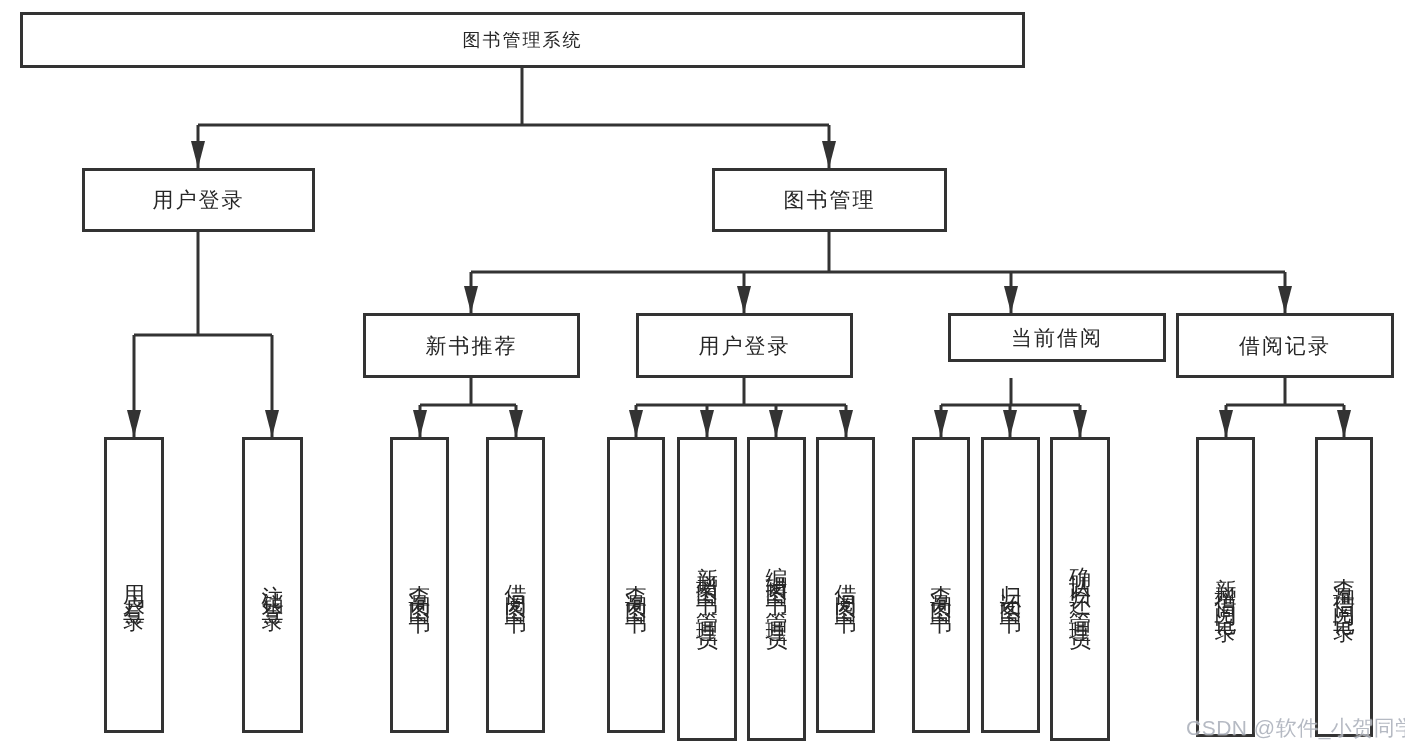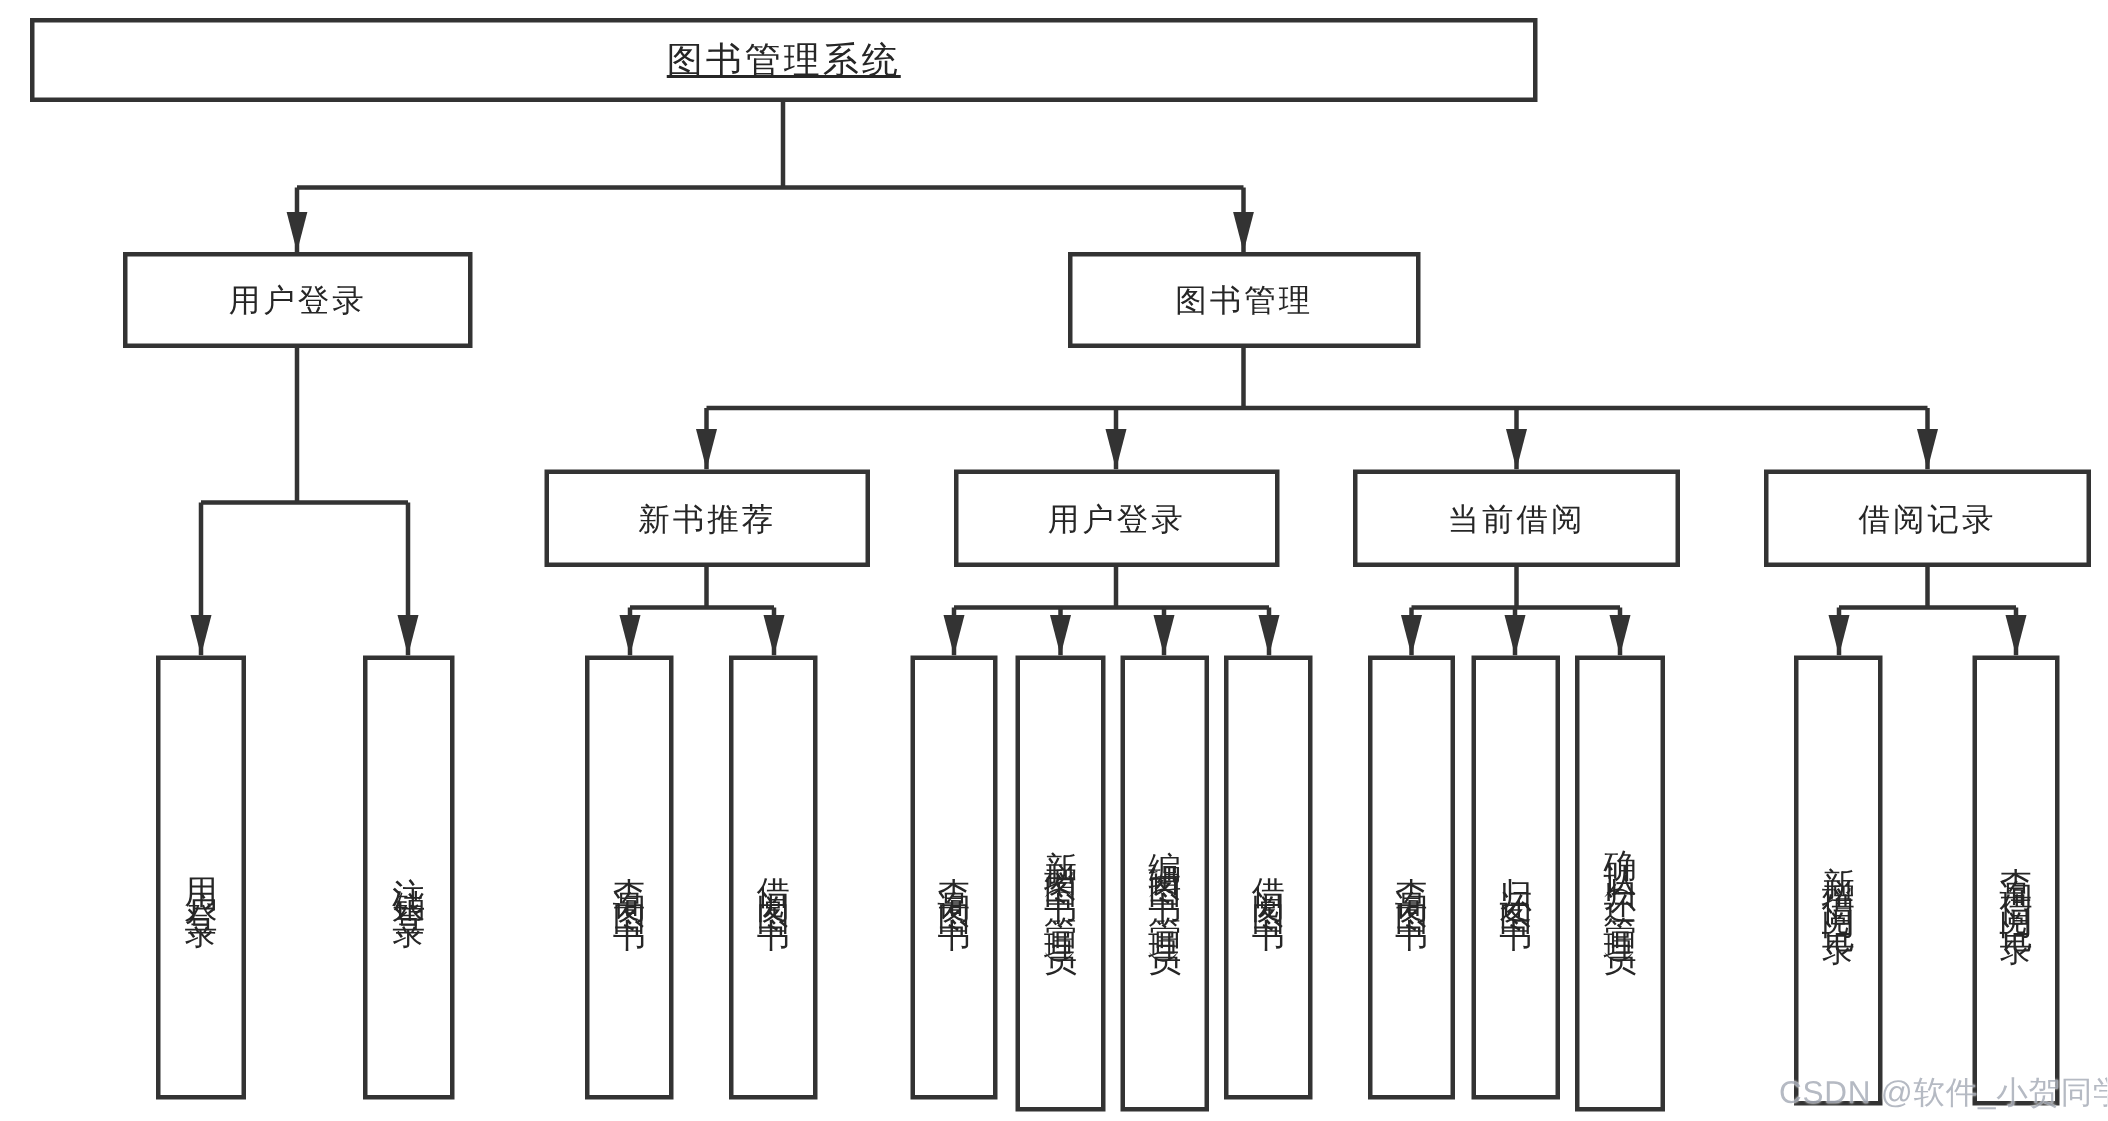--- a/index.html
+++ b/index.html
@@ -10,21 +10,21 @@
   svg.connectors { position:absolute; left:0; top:0; width:1405px; height:747px; }
   .edge { stroke:var(--line,#333333); stroke-width:3; fill:none; }
   .arrowhead { fill:var(--line,#333333); }
   .box {
     position:absolute; background:var(--box_bg,#ffffff);
     border:3px solid var(--border,#333333); box-sizing:border-box;
     display:flex; align-items:center; justify-content:center;
     color:var(--text,#262626); z-index:2;
   }
   .h-box { font-size:21px; letter-spacing:2px; white-space:nowrap; }
-  .root-box { font-size:24px;text-decoration:underline; }
+  .root-box { font-size:18px; }
   .v-box {
     writing-mode:vertical-rl; text-orientation:mixed;
     font-size:22px; letter-spacing:9px; line-height:1;
   }
   .watermark {
     position:absolute; left:1186px; top:714px; z-index:5;
     font-size:21px; letter-spacing:0.5px; white-space:nowrap;
     color:var(--watermark,#aab0ba); opacity:0.85;
     text-shadow:0 0 2px #ffffff, 0 0 1px #ffffff;
   }
@@ -82,21 +82,21 @@
     <path class="edge" d="M1344 405 V437" marker-end="url(#arrow)"></path>
   </svg>
 
   <div class="box h-box root-box" style="left:20px; top:12px; width:1005px; height:56px;">图书管理系统</div>
 
   <div class="box h-box" style="left:82px; top:168px; width:233px; height:64px;">用户登录</div>
   <div class="box h-box" style="left:363px; top:313px; width:217px; height:65px;">新书推荐</div>
 
   <div class="box h-box" style="left:712px; top:168px; width:235px; height:64px;">图书管理</div>
   <div class="box h-box" style="left:636px; top:313px; width:217px; height:65px;">用户登录</div>
-  <div class="box h-box" style="left:902px; top:313px; width:218px; height:65px;">当前借阅</div>
+  <div class="box h-box" style="left:948px; top:313px; width:218px; height:49px;">当前借阅</div>
   <div class="box h-box" style="left:1176px; top:313px; width:218px; height:65px;">借阅记录</div>
 
   <div class="box v-box" style="left:104px; top:437px; width:60px; height:296px;">用户登录</div>
   <div class="box v-box" style="left:242px; top:437px; width:61px; height:296px;">注销登录</div>
 
   <div class="box v-box" style="left:390px; top:437px; width:59px; height:296px;">查询图书</div>
   <div class="box v-box" style="left:486px; top:437px; width:59px; height:296px;">借阅图书</div>
 
   <div class="box v-box" style="left:607px; top:437px; width:58px; height:296px;">查询图书</div>
   <div class="box v-box" style="left:677px; top:437px; width:60px; height:304px;">新增图书（管理员）</div>

